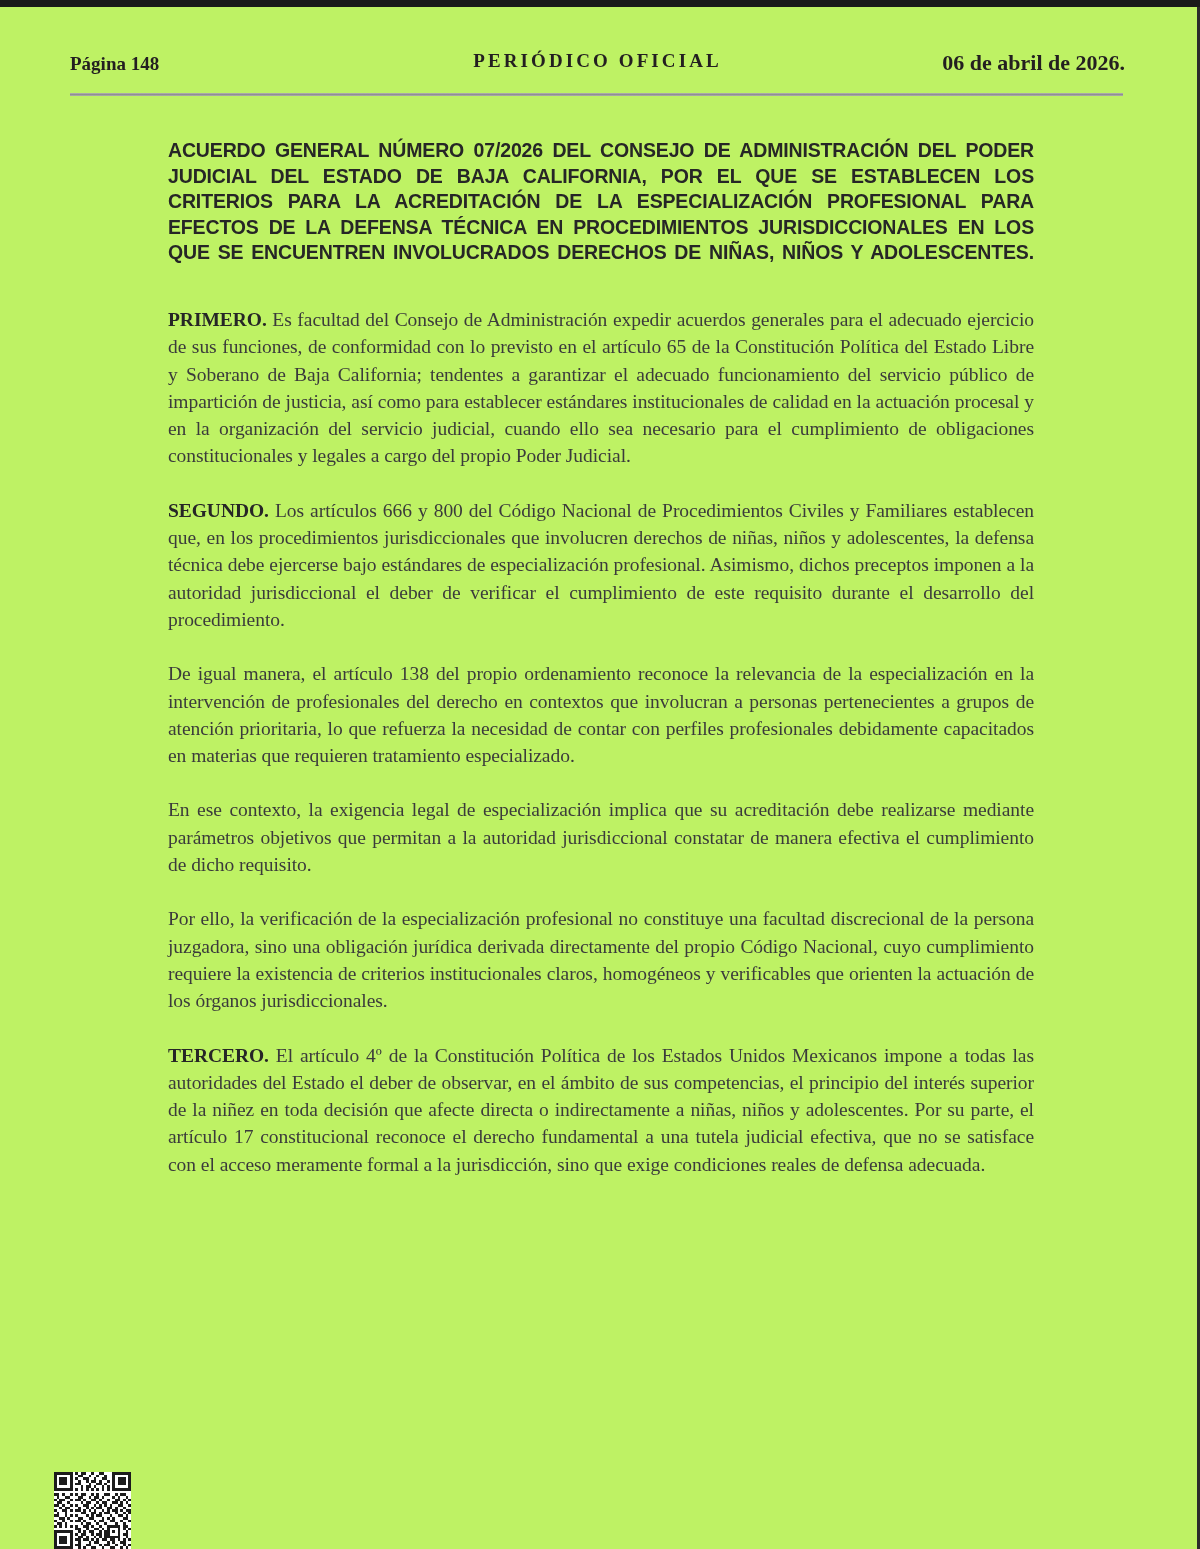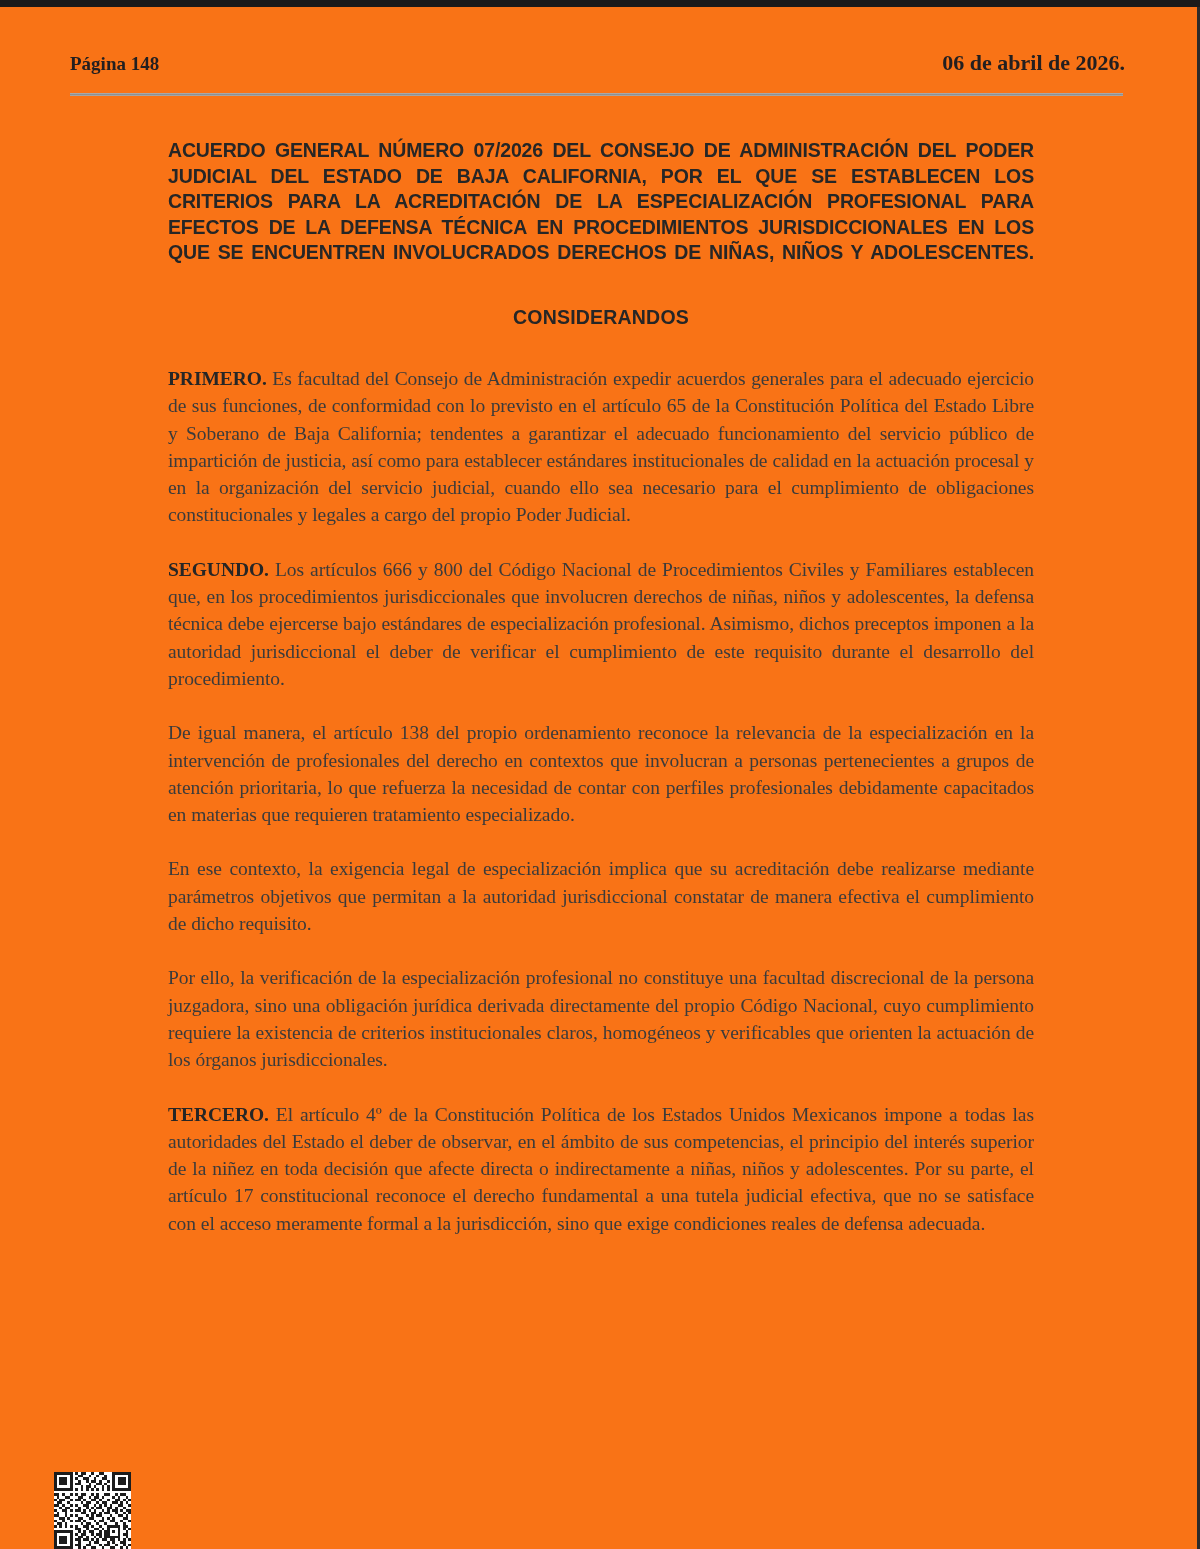--- a/index.html
+++ b/index.html
@@ -10,21 +10,21 @@
   }
   body {
     font-family: "Liberation Sans", sans-serif;
     -webkit-font-smoothing: antialiased;
   }
 
   .page {
     position: relative;
     width: 1200px;
     height: 1549px;
-    background: #f97316;
+    background: #bef264;
     overflow: hidden;
     box-sizing: border-box;
   }
 
   
   .scan-edge-top {
     position: absolute;
     left: 0;
     top: 0;
     width: 1200px;
@@ -146,30 +146,30 @@
 </head>
 <body>
 
 <div class="page">
 
   <div class="scan-edge-top"></div>
   <div class="scan-edge-right"></div>
 
   <div class="page-header">
     <span class="header-page-number">Página 148</span>
+    <span class="header-title">PERIÓDICO OFICIAL</span>
     <span class="header-date">06 de abril de 2026.</span>
   </div>
 
   <div class="header-rule"></div>
 
   <div class="content">
 
     <h1 class="doc-title">ACUERDO GENERAL NÚMERO 07/2026 DEL CONSEJO DE ADMINISTRACIÓN DEL PODER JUDICIAL DEL ESTADO DE BAJA CALIFORNIA, POR EL QUE SE ESTABLECEN LOS CRITERIOS PARA LA ACREDITACIÓN DE LA ESPECIALIZACIÓN PROFESIONAL PARA EFECTOS DE LA DEFENSA TÉCNICA EN PROCEDIMIENTOS JURISDICCIONALES EN LOS QUE SE ENCUENTREN INVOLUCRADOS DERECHOS DE NIÑAS, NIÑOS Y ADOLESCENTES.</h1>
 
-    <h2 class="section-heading">CONSIDERANDOS</h2>
 
     <p class="para">
       <span class="lead">PRIMERO.</span><span> Es facultad del Consejo de Administración expedir acuerdos generales para el adecuado ejercicio de sus funciones, de conformidad con lo previsto en el artículo 65 de la Constitución Política del Estado Libre y Soberano de Baja California; tendentes a garantizar el adecuado funcionamiento del servicio público de impartición de justicia, así como para establecer estándares institucionales de calidad en la actuación procesal y en la organización del servicio judicial, cuando ello sea necesario para el cumplimiento de obligaciones constitucionales y legales a cargo del propio Poder Judicial.</span>
     </p>
 
     <p class="para">
       <span class="lead">SEGUNDO.</span><span> Los artículos 666 y 800 del Código Nacional de Procedimientos Civiles y Familiares establecen que, en los procedimientos jurisdiccionales que involucren derechos de niñas, niños y adolescentes, la defensa técnica debe ejercerse bajo estándares de especialización profesional. Asimismo, dichos preceptos imponen a la autoridad jurisdiccional el deber de verificar el cumplimiento de este requisito durante el desarrollo del procedimiento.</span>
     </p>
 
     <p class="para">

